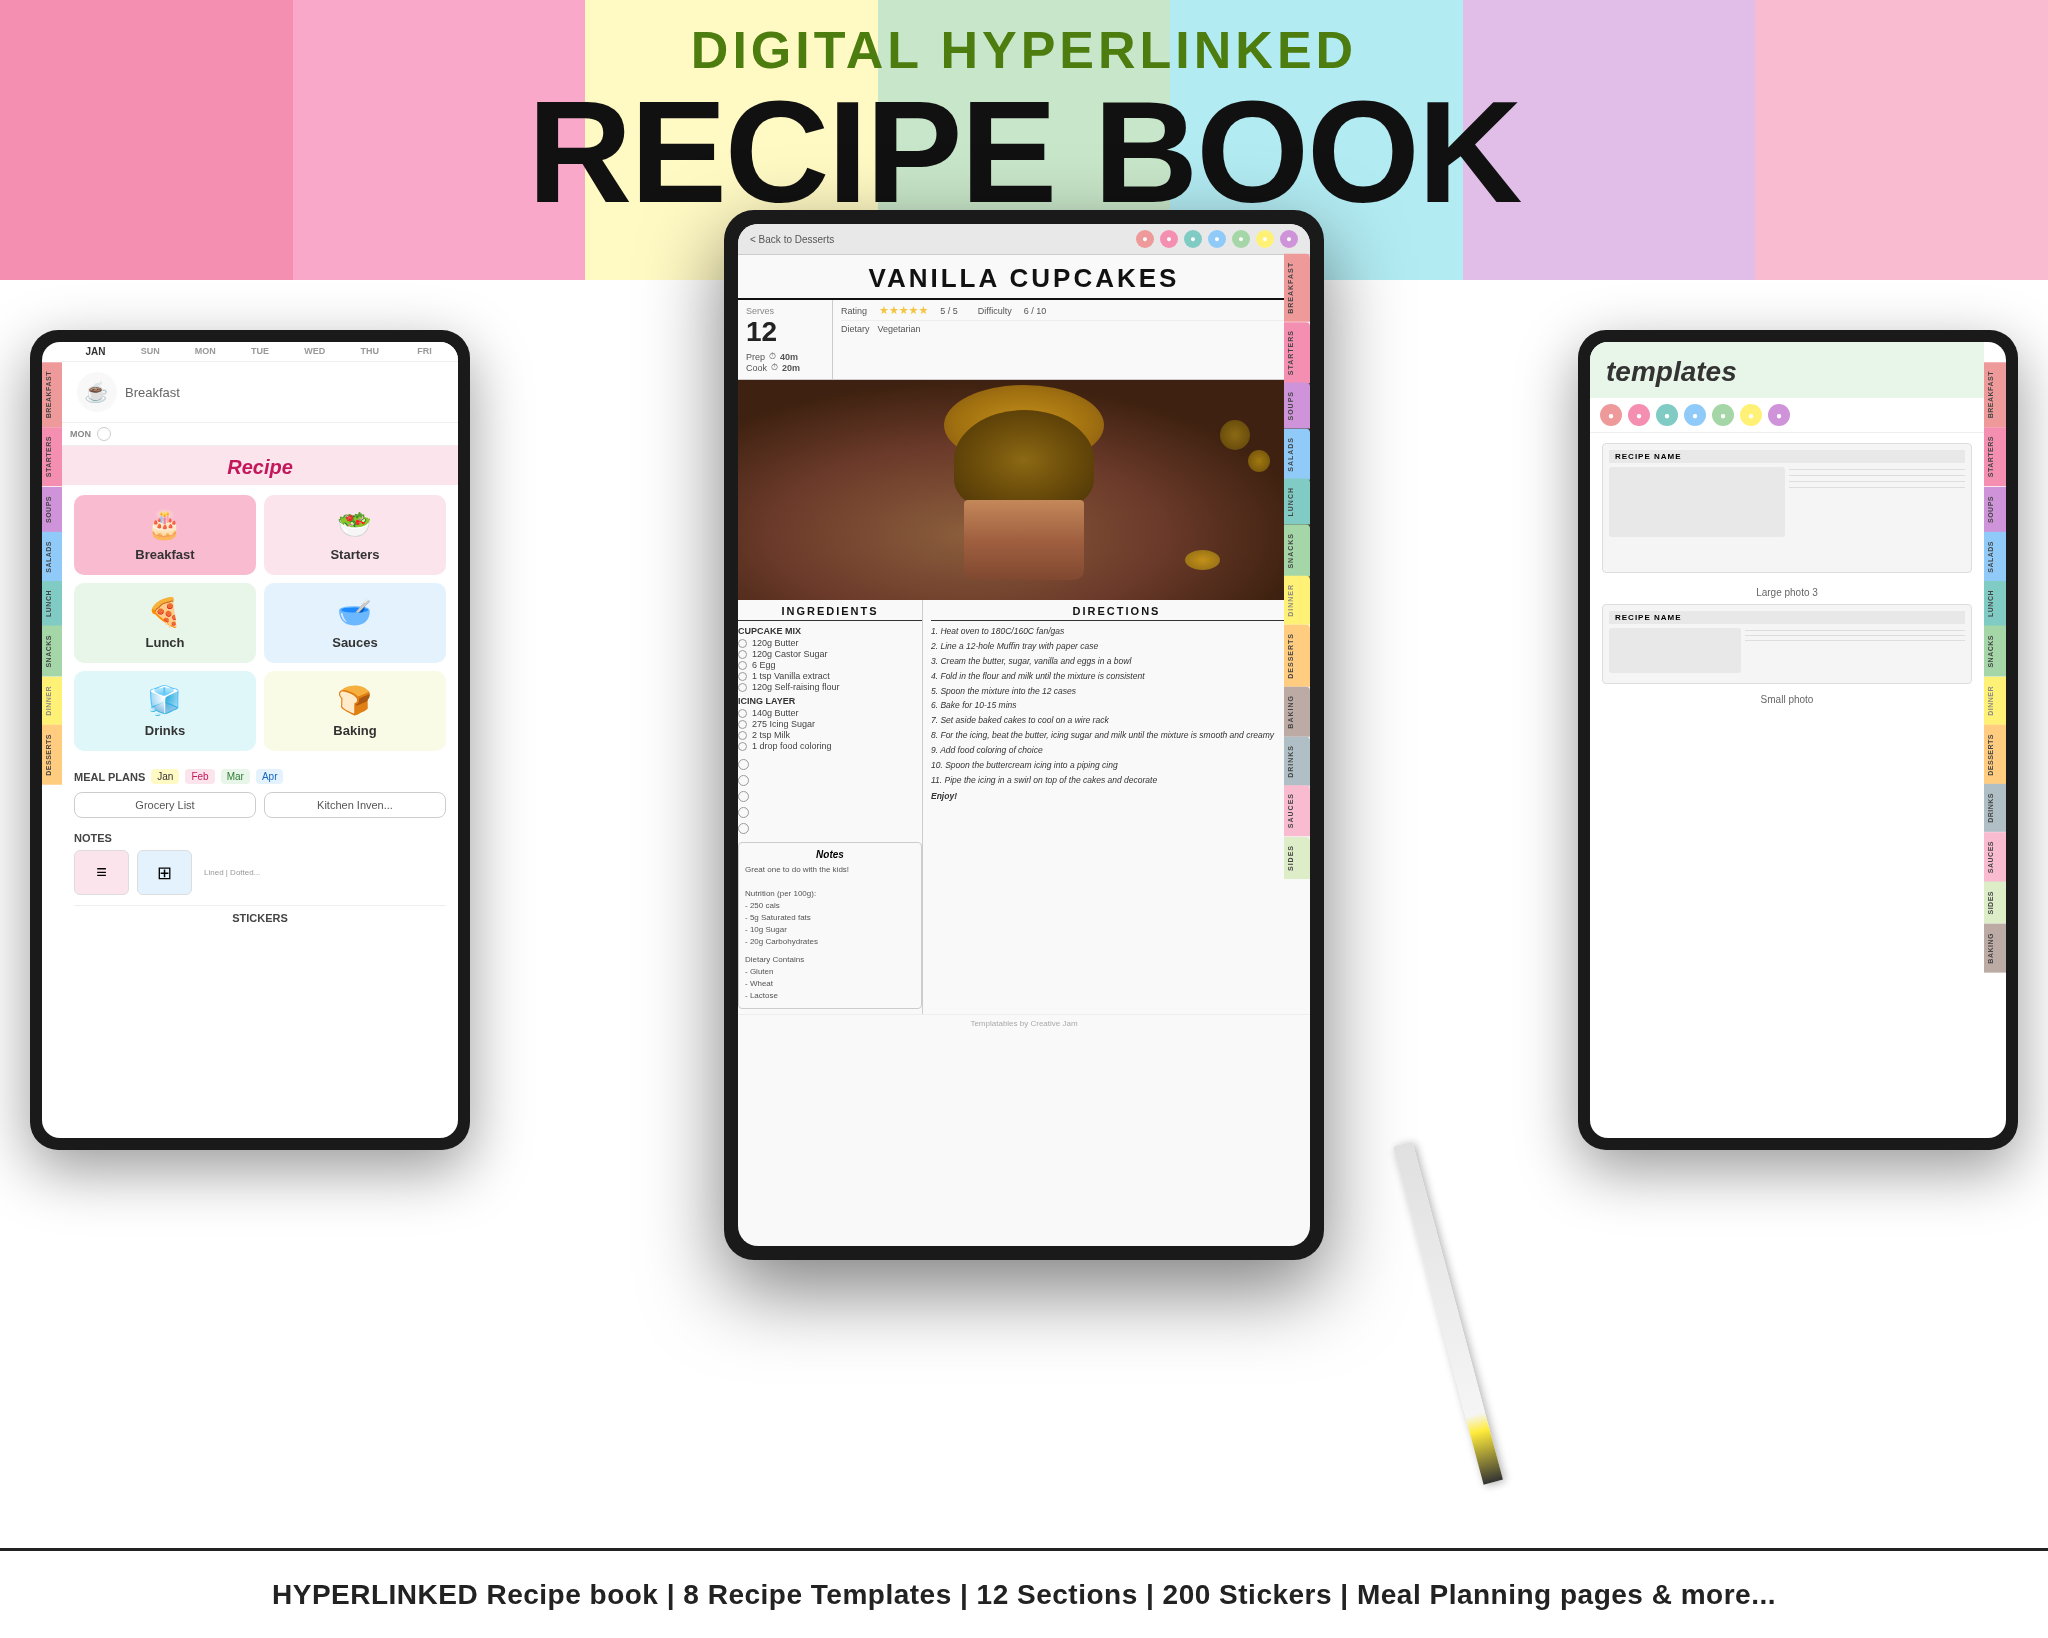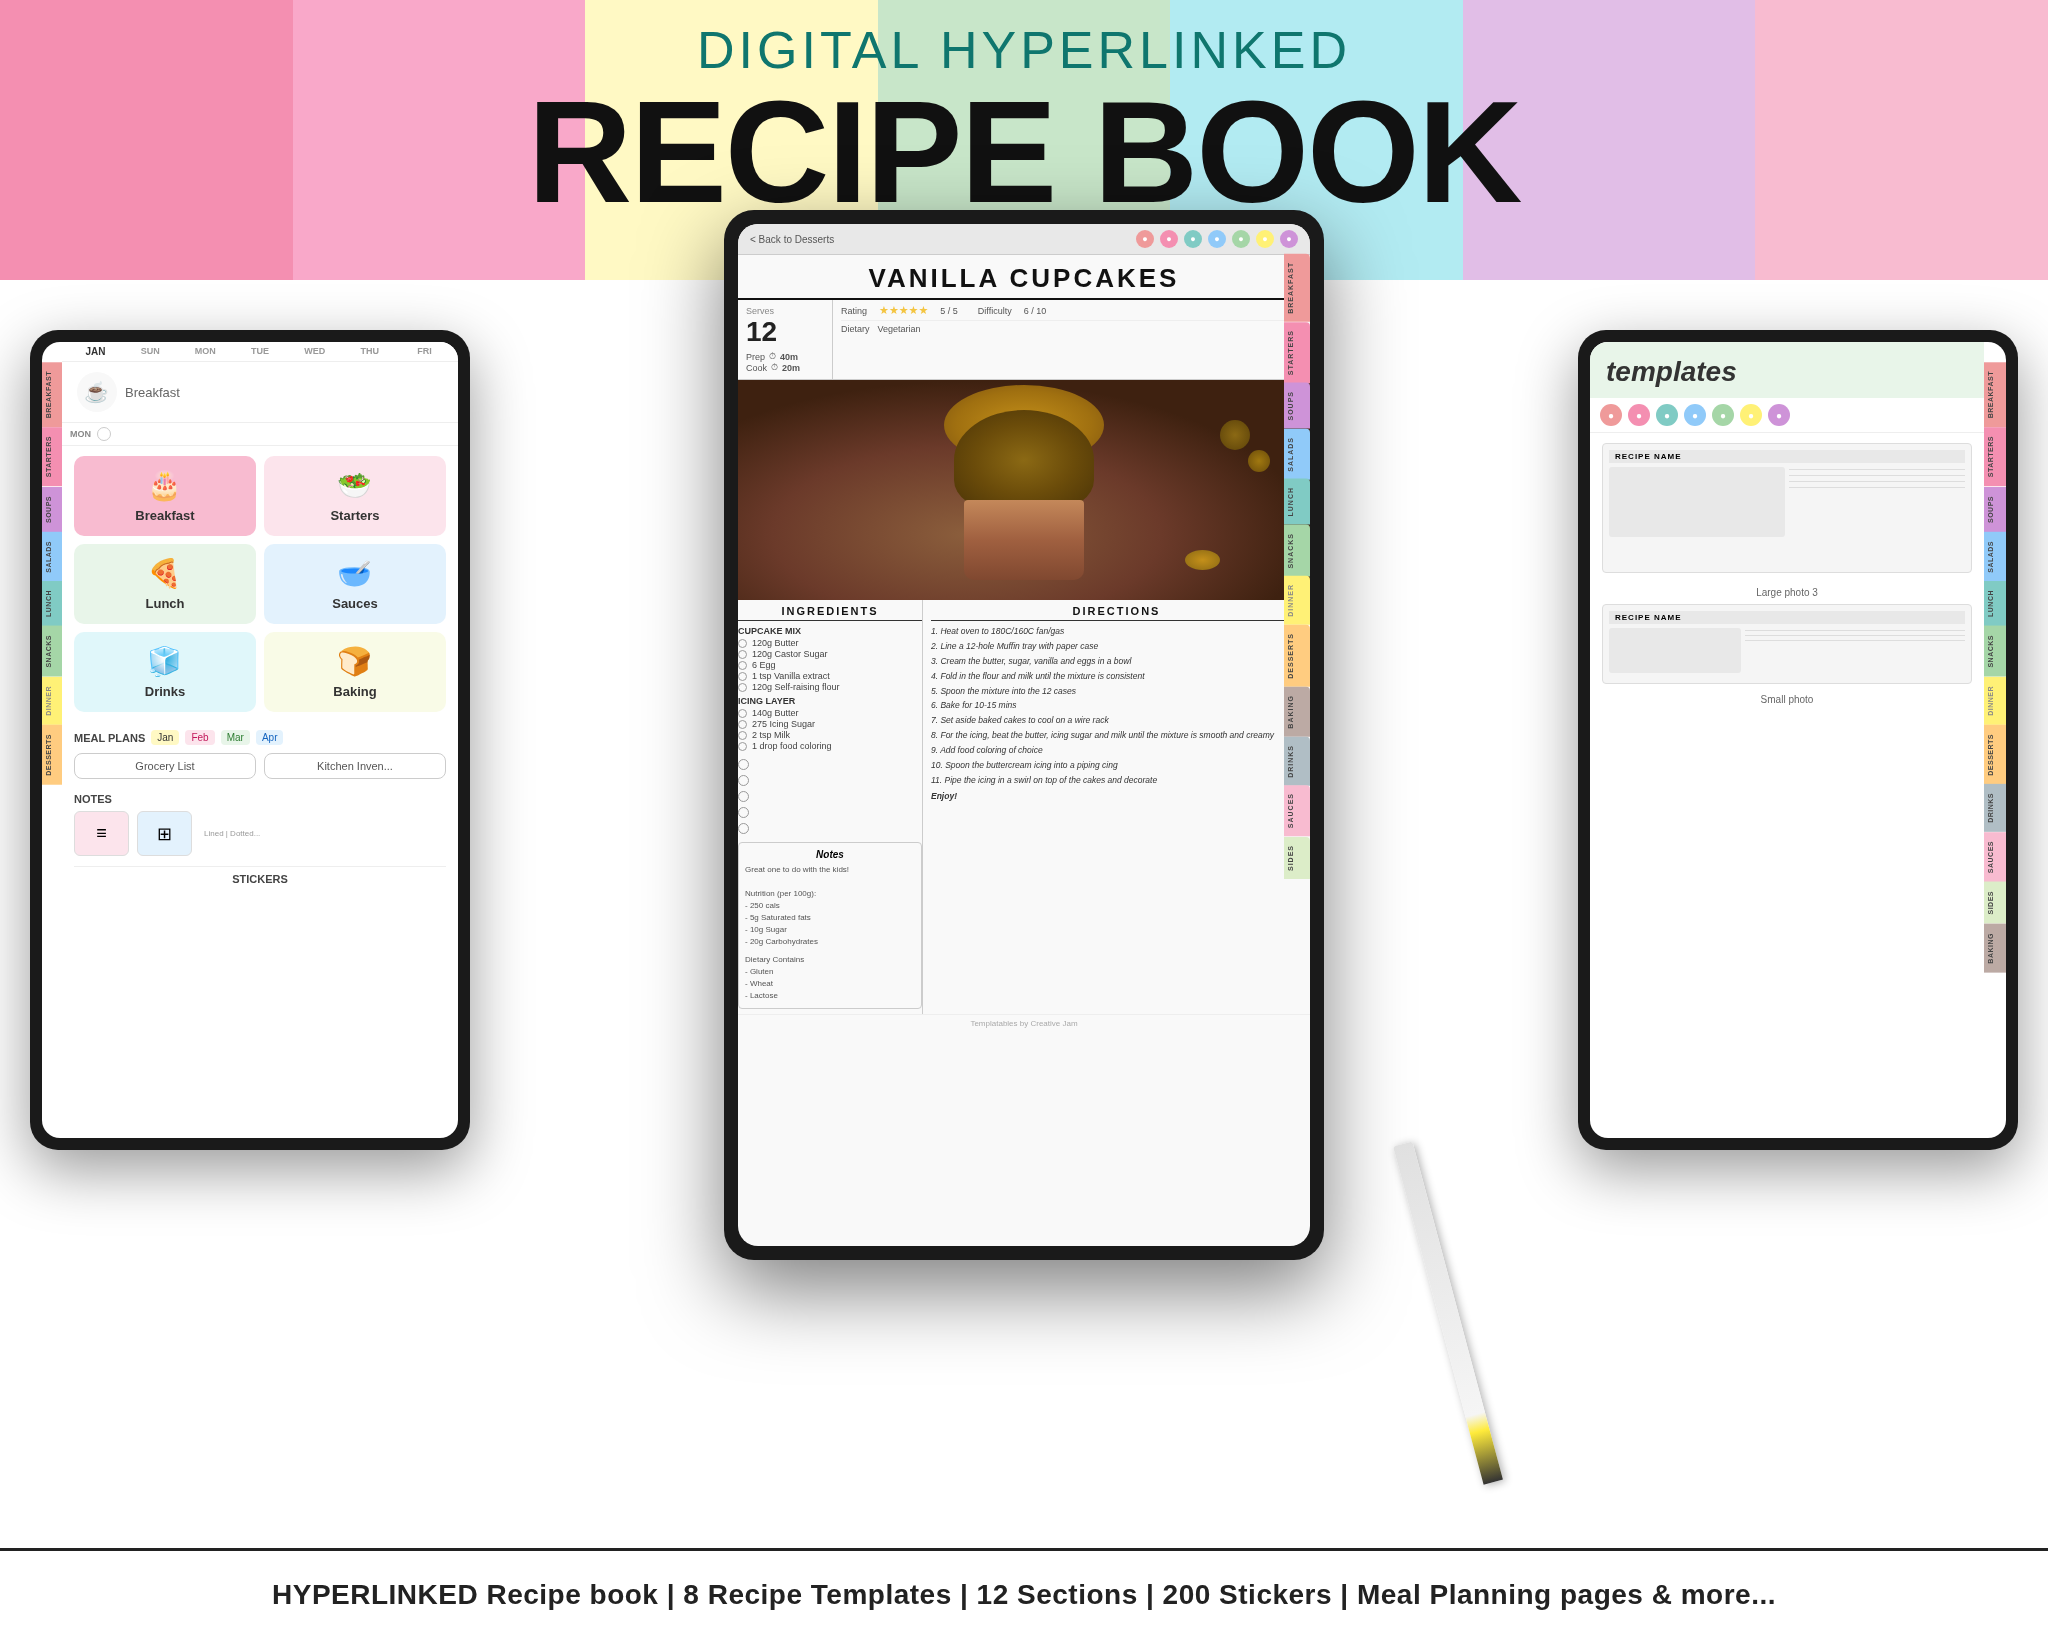--- a/index.html
+++ b/index.html
@@ -41,22 +41,22 @@
     .header-area {
       position: absolute;
       top: 20px;
       left: 0; right: 0;
       text-align: center;
       z-index: 10;
     }
     .header-subtitle {
       font-size: 52px;
       font-family: 'Segoe UI', cursive, sans-serif;
-      font-weight: 400;
-      color: #0f766e;
+      font-weight: 700;
+      color: #4d7c0f;
       letter-spacing: 4px;
     }
     .header-title {
       font-size: 145px;
       font-weight: 900;
       color: #111;
       line-height: 1;
       letter-spacing: -2px;
       font-family: Arial Black, Arial, sans-serif;
     }
@@ -578,20 +578,23 @@
       <div class="breakfast-icon-area">
         <div class="breakfast-icon">☕</div>
         <div class="breakfast-label">Breakfast</div>
       </div>
 
       <div style="display:flex;align-items:center;gap:6px;padding:4px 8px;border-bottom:1px solid #eee;font-size:10px;color:#888;">
         <span style="font-weight:700;font-size:9px">MON</span>
         <span style="width:14px;height:14px;border:1.5px solid #ccc;border-radius:50%;display:inline-block"></span>
       </div>
 
+      <div class="recipe-grid-header">
+        <span>Recipe</span>
+      </div>
 
       <div class="recipe-grid">
         <div class="recipe-card" style="background:#f8bbd0">
           <div class="recipe-card-icon">🎂</div>
           <div class="recipe-card-label">Breakfast</div>
         </div>
         <div class="recipe-card" style="background:#fce4ec">
           <div class="recipe-card-icon">🥗</div>
           <div class="recipe-card-label">Starters</div>
         </div>

